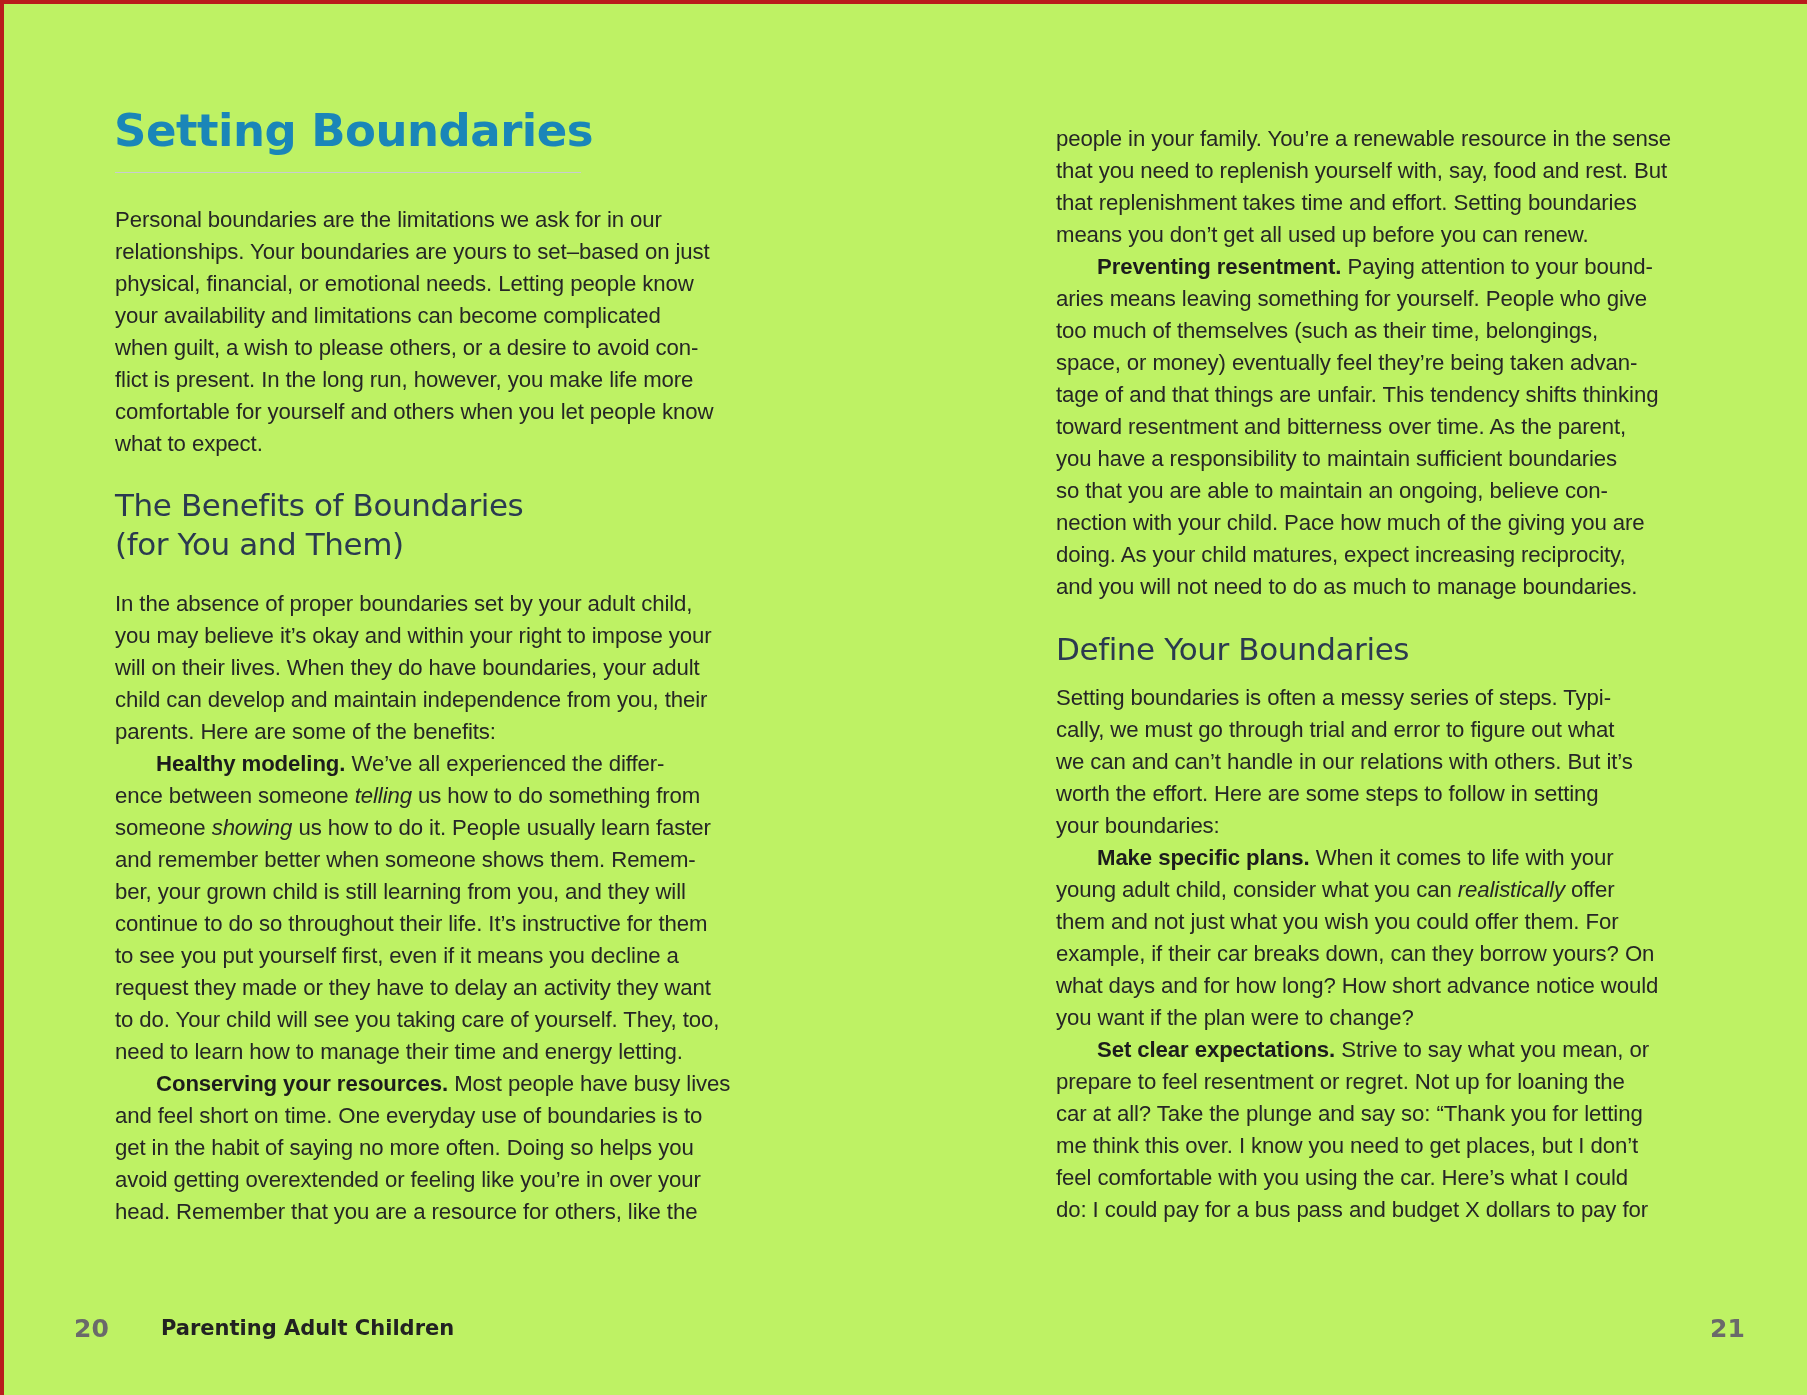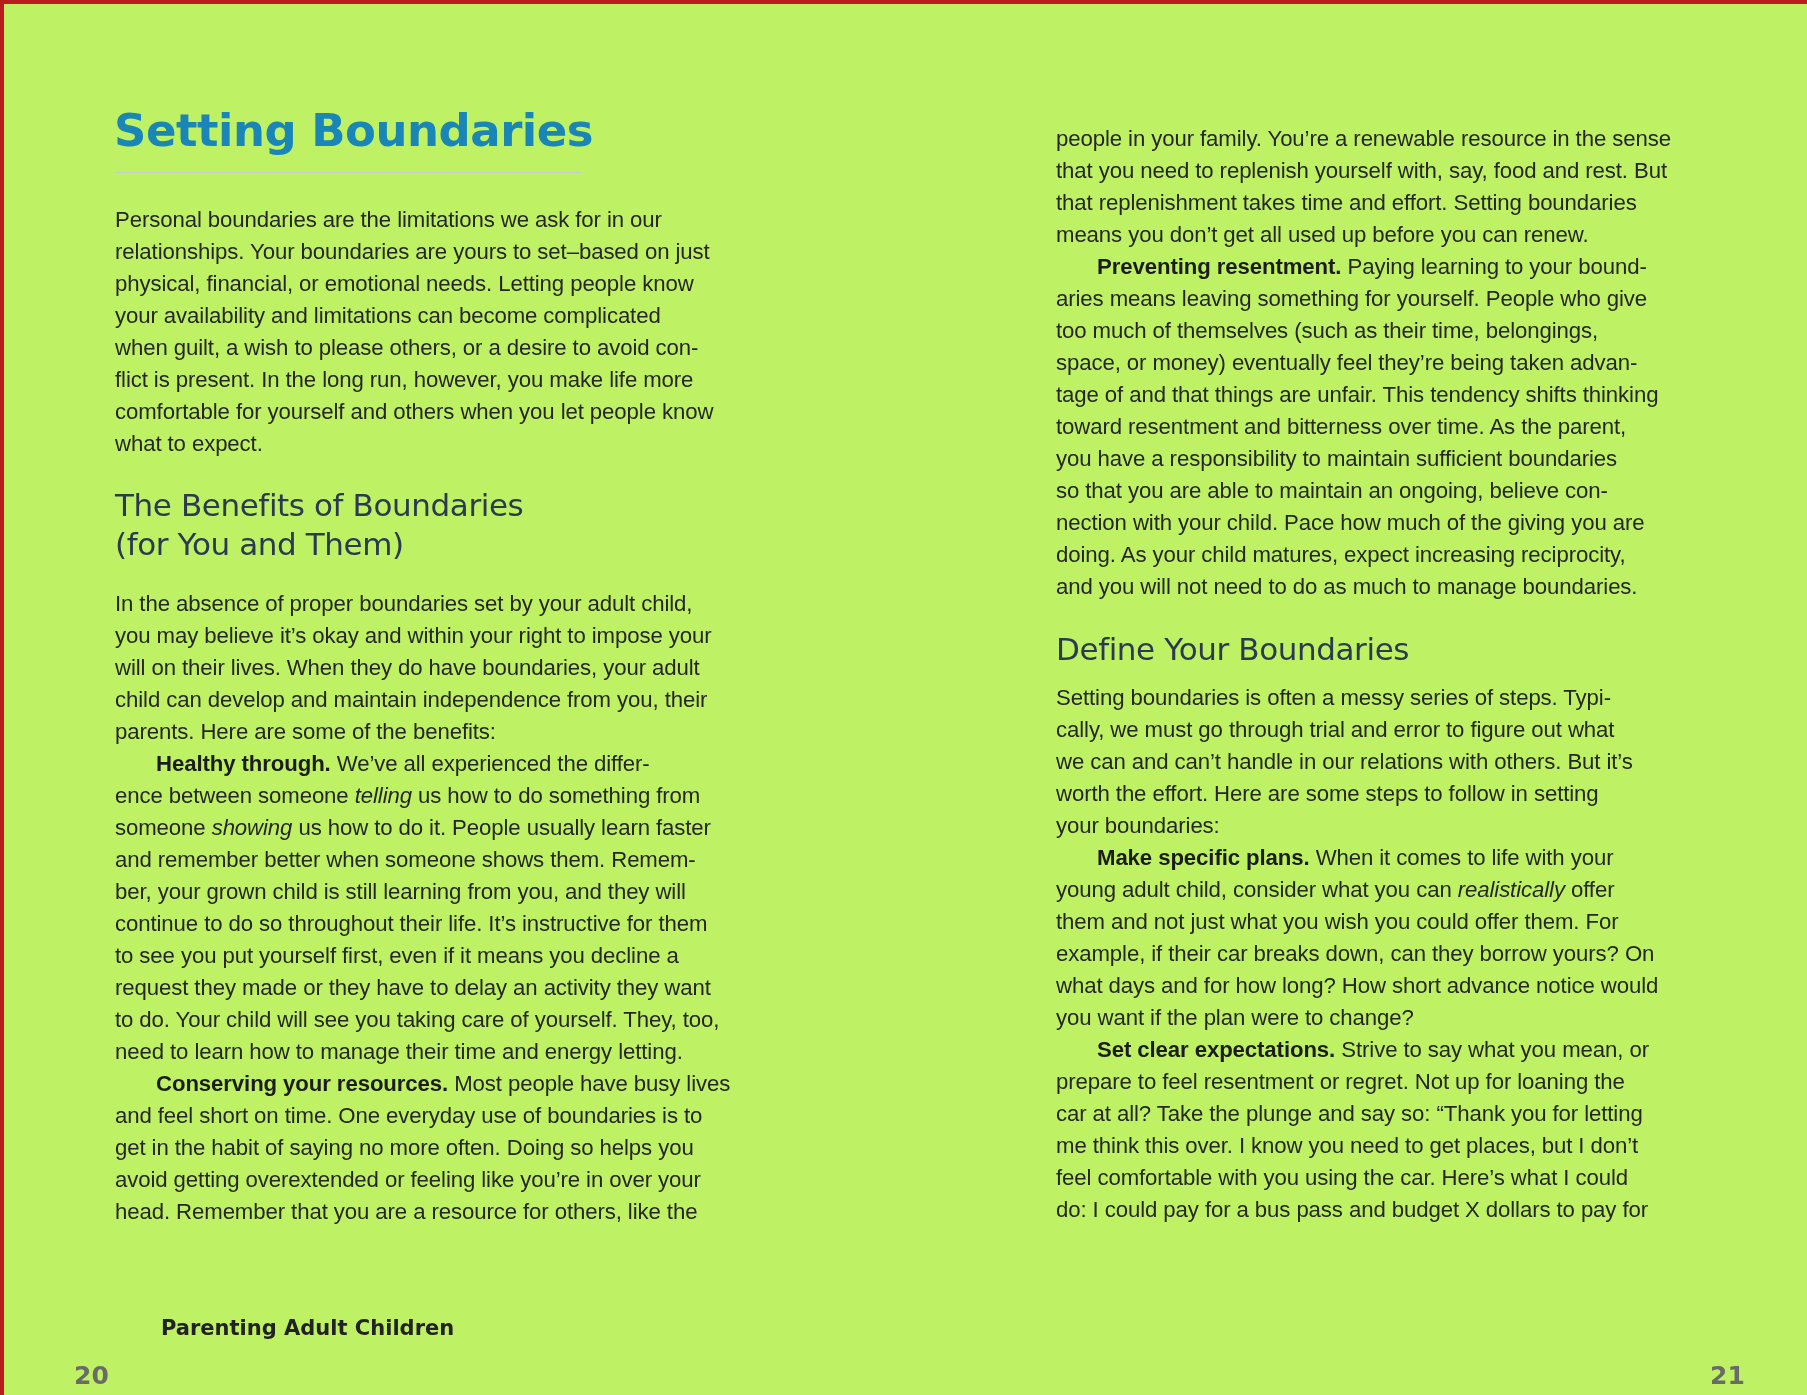--- a/index.html
+++ b/index.html
@@ -18,21 +18,21 @@
   .title { position: absolute; left: 110px; top: 104px; margin: 0;
            font-family: "DejaVu Sans", sans-serif; font-weight: bold;
            font-size: 45px; color: #1a86b8; letter-spacing: -0.5px; line-height: 1; }
   .title-rule { position: absolute; left: 111px; top: 168px; width: 466px; height: 0;
                 border-top: 1.5px solid #c9ccd0; }
   .subhead { position: absolute; left: 0; margin: 0; white-space: nowrap;
              font-family: "DejaVu Sans", sans-serif; font-weight: normal;
              font-size: 31px; color: #2b3a50; letter-spacing: -0.4px; line-height: 1; }
   .footer { position: absolute; top: 1312px; font-family: "DejaVu Sans", sans-serif;
             font-weight: bold; line-height: 1; white-space: nowrap; }
-  .folio { font-size: 25px; color: #6a6a6a; margin-top: 47px; }
+  .folio { font-size: 25px; color: #6a6a6a; }
   .running { font-size: 21px; }
   .running-left { color: #222222; }
   .running-right { color: #6b6b6b; }
 </style>
 </head>
 <body>
 
 <div class="spread">
 
   <h1 class="title">Setting Boundaries</h1>
@@ -55,21 +55,21 @@
 
     <div>
       <div class="line" style="top:589px">In the absence of proper boundaries set by your adult child,</div>
       <div class="line" style="top:621px">you may believe it’s okay and within your right to impose your</div>
       <div class="line" style="top:653px">will on their lives. When they do have boundaries, your adult</div>
       <div class="line" style="top:685px">child can develop and maintain independence from you, their</div>
       <div class="line" style="top:717px">parents. Here are some of the benefits:</div>
     </div>
 
     <div>
-      <div class="line indent" style="top:749px"><b>Healthy through.</b><span> We’ve all experienced the differ-</span></div>
+      <div class="line indent" style="top:749px"><b>Healthy modeling.</b><span> We’ve all experienced the differ-</span></div>
       <div class="line" style="top:781px"><span>ence between someone </span><i>telling</i><span> us how to do something from</span></div>
       <div class="line" style="top:813px"><span>someone </span><i>showing</i><span> us how to do it. People usually learn faster</span></div>
       <div class="line" style="top:845px">and remember better when someone shows them. Remem-</div>
       <div class="line" style="top:877px">ber, your grown child is still learning from you, and they will</div>
       <div class="line" style="top:909px">continue to do so throughout their life. It’s instructive for them</div>
       <div class="line" style="top:941px">to see you put yourself first, even if it means you decline a</div>
       <div class="line" style="top:973px">request they made or they have to delay an activity they want</div>
       <div class="line" style="top:1005px">to do. Your child will see you taking care of yourself. They, too,</div>
       <div class="line" style="top:1037px">need to learn how to manage their time and energy letting.</div>
     </div>
@@ -88,21 +88,21 @@
 
   <div class="col col-right">
     <div>
       <div class="line" style="top:124px">people in your family. You’re a renewable resource in the sense</div>
       <div class="line" style="top:156px">that you need to replenish yourself with, say, food and rest. But</div>
       <div class="line" style="top:188px">that replenishment takes time and effort. Setting boundaries</div>
       <div class="line" style="top:220px">means you don’t get all used up before you can renew.</div>
     </div>
 
     <div>
-      <div class="line indent" style="top:252px"><b>Preventing resentment.</b><span> Paying learning to your bound-</span></div>
+      <div class="line indent" style="top:252px"><b>Preventing resentment.</b><span> Paying attention to your bound-</span></div>
       <div class="line" style="top:284px">aries means leaving something for yourself. People who give</div>
       <div class="line" style="top:316px">too much of themselves (such as their time, belongings,</div>
       <div class="line" style="top:348px">space, or money) eventually feel they’re being taken advan-</div>
       <div class="line" style="top:380px">tage of and that things are unfair. This tendency shifts thinking</div>
       <div class="line" style="top:412px">toward resentment and bitterness over time. As the parent,</div>
       <div class="line" style="top:444px">you have a responsibility to maintain sufficient boundaries</div>
       <div class="line" style="top:476px">so that you are able to maintain an ongoing, believe con-</div>
       <div class="line" style="top:508px">nection with your child. Pace how much of the giving you are</div>
       <div class="line" style="top:540px">doing. As your child matures, expect increasing reciprocity,</div>
       <div class="line" style="top:572px">and you will not need to do as much to manage boundaries.</div>

